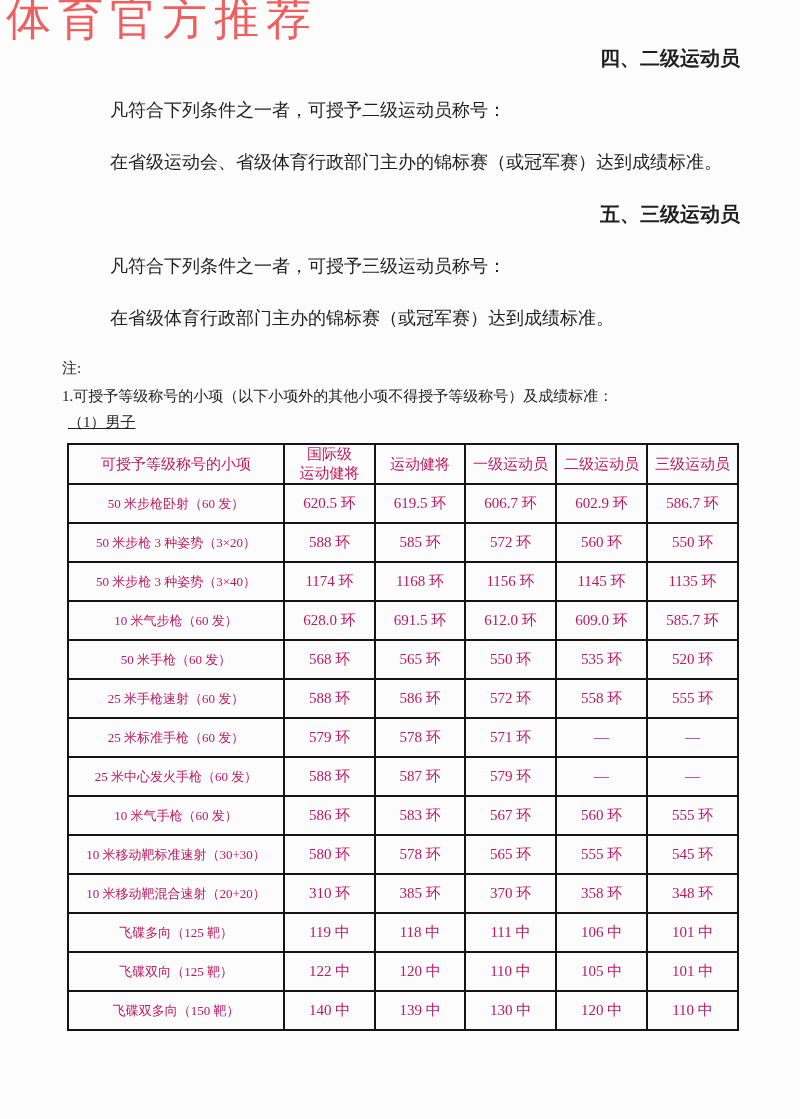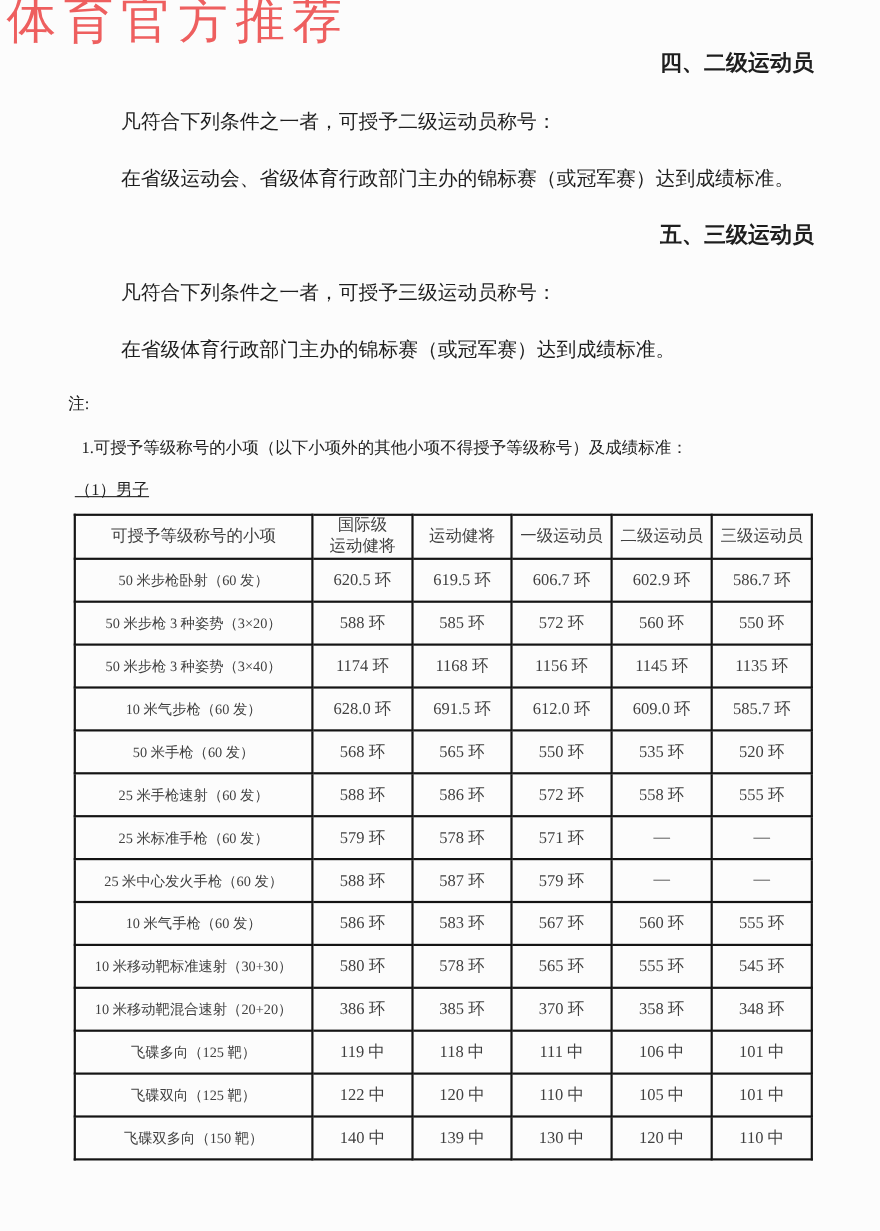--- a/index.html
+++ b/index.html
@@ -47,36 +47,36 @@
   .notes {
     margin-top: 16px;
     font-size: 15px;
     color: #222;
   }
   .note-label {
     margin: 0;
     line-height: 28px;
   }
   .note-item {
-    margin: 12px;
+    margin: 0;
     line-height: 28px;
   }
   .note-sub {
     margin: 0;
     line-height: 24px;
     padding-left: 6px;
     text-decoration: underline;
   }
   table.standards {
     border-collapse: collapse;
     table-layout: fixed;
     width: 670px;
     margin: 9px 0 4px 5px;
     font-size: 15px;
-    color: #404040;
+    color: #be185d;
   }
   table.standards th,
   table.standards td {
     border: 2px solid #141414;
     text-align: center;
     vertical-align: middle;
     height: 37px;
     padding: 0 2px;
     font-weight: normal;
     overflow: hidden;
@@ -210,21 +210,21 @@
         <tr>
           <td class="event-col">10 米移动靶标准速射（30+30）</td>
           <td>580 环</td>
           <td>578 环</td>
           <td>565 环</td>
           <td>555 环</td>
           <td>545 环</td>
         </tr>
         <tr>
           <td class="event-col">10 米移动靶混合速射（20+20）</td>
-          <td>386 环</td>
+          <td>310 环</td>
           <td>385 环</td>
           <td>370 环</td>
           <td>358 环</td>
           <td>348 环</td>
         </tr>
         <tr>
           <td class="event-col">飞碟多向（125 靶）</td>
           <td>119 中</td>
           <td>118 中</td>
           <td>111 中</td>

